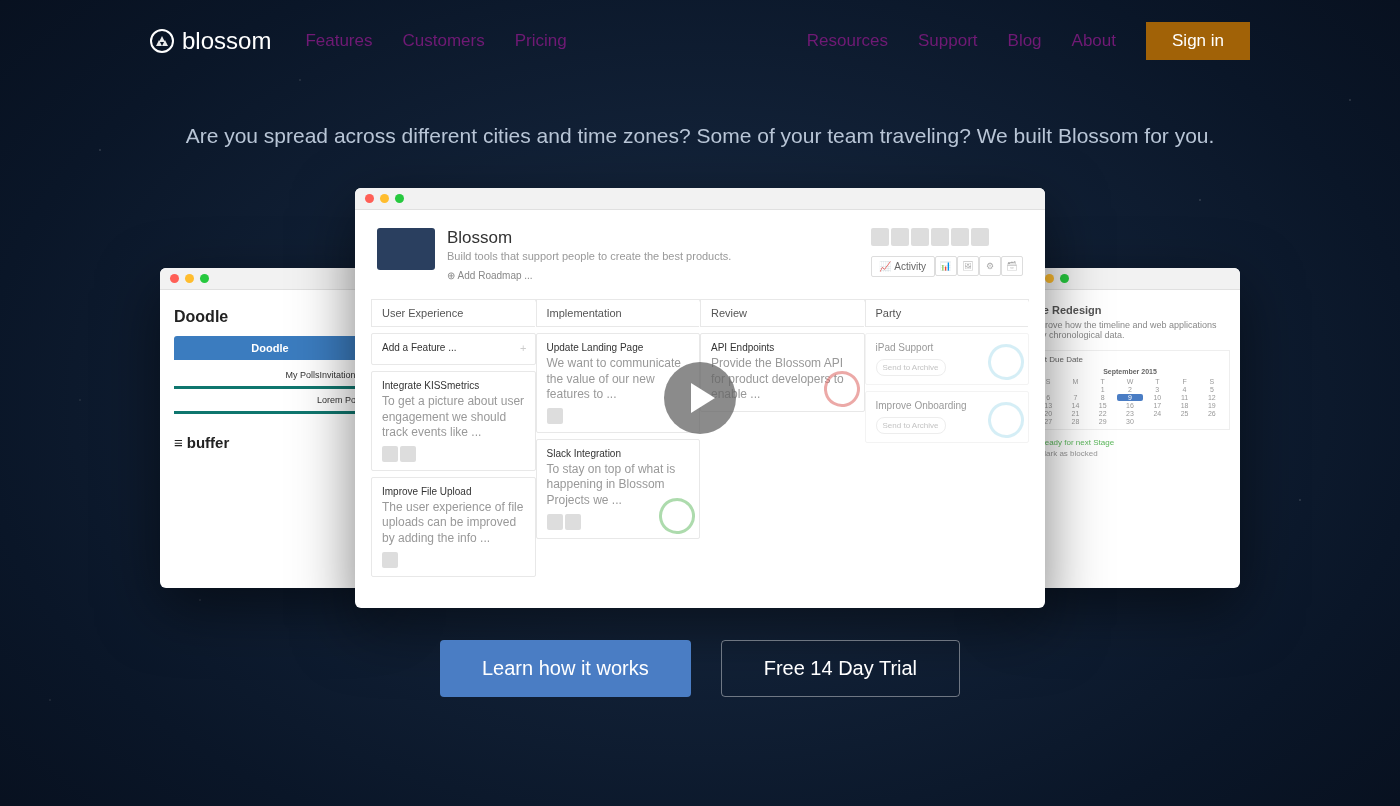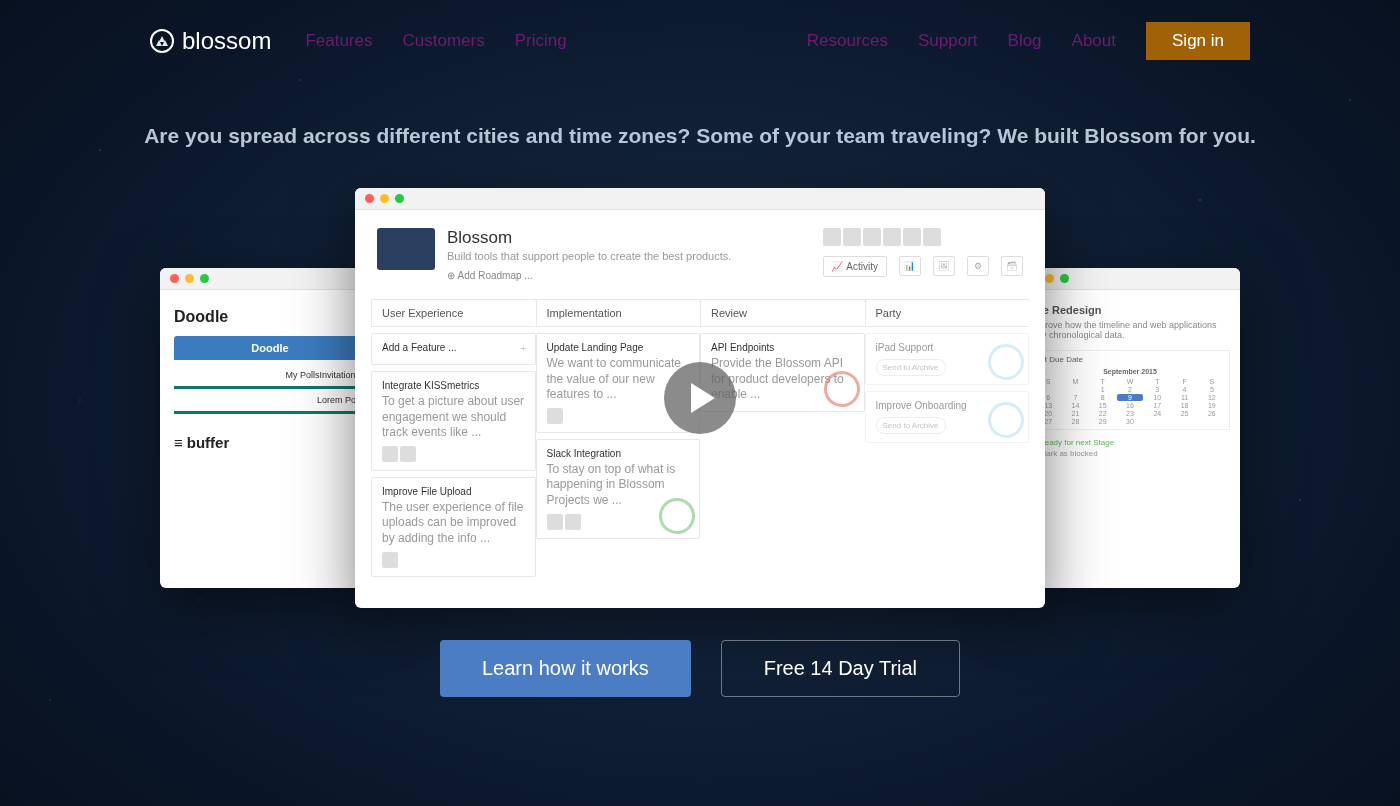--- a/index.html
+++ b/index.html
@@ -7,21 +7,21 @@
 body::before{content:"";position:absolute;inset:0;background-image:radial-gradient(1px 1px at 100px 150px,#fff,transparent),radial-gradient(1px 1px at 300px 80px,#ccc,transparent),radial-gradient(1px 1px at 1200px 200px,#fff,transparent),radial-gradient(1px 1px at 80px 400px,#aaa,transparent),radial-gradient(1px 1px at 1300px 500px,#fff,transparent),radial-gradient(1px 1px at 200px 600px,#ccc,transparent),radial-gradient(1px 1px at 1350px 100px,#fff,transparent),radial-gradient(1px 1px at 50px 700px,#aaa,transparent);opacity:.4}
 .nav{display:flex;align-items:center;padding:22px 150px;position:relative;z-index:10}
 .logo{display:flex;align-items:center;gap:8px;color:#fff;font-size:24px;font-weight:400;margin-right:34px}
 .logo-icon{width:24px;height:24px;border:2px solid #fff;border-radius:50%;display:flex;align-items:center;justify-content:center}
 .nav-left,.nav-right{display:flex;gap:30px}
 .nav-left a,.nav-right a{color:#701a75;text-decoration:none;font-size:17px;font-weight:400}
 .nav-right{margin-left:auto;align-items:center}
 .signin-btn{background:#a16207;color:#fff;padding:9px 26px;border-radius:0;font-size:17px;border:none;cursor:pointer;margin-left:0}
 .hero{text-align:center;padding:42px 0 0;position:relative;z-index:5}
 .hero h1{color:#fff;font-size:52px;font-weight:400;margin-bottom:30px;letter-spacing:.5px}
-.hero p{color:#b8c5d6;font-size:21px;font-weight:700}
+.hero p{color:#b8c5d6;font-size:21px;font-weight:400}
 .screens{position:relative;width:1080px;margin:40px auto 0;height:420px}
 .win{position:absolute;background:#fff;border-radius:6px;box-shadow:0 20px 60px rgba(0,0,0,.5);overflow:hidden}
 .win-left{left:0;top:80px;width:220px;height:320px;z-index:1}
 .win-right{right:0;top:80px;width:220px;height:320px;z-index:1}
 .win-main{left:195px;top:0;width:690px;height:420px;z-index:2}
 .titlebar{height:22px;background:#f2f2f2;display:flex;align-items:center;padding:0 10px;gap:6px;border-bottom:1px solid #e0e0e0}
 .dot{width:9px;height:9px;border-radius:50%}
 .dot.r{background:#ff5f56}.dot.y{background:#ffbd2e}.dot.g{background:#27c93f}
 .side-content{padding:18px 14px;font-size:10px;color:#666}
 .side-content h3{font-size:16px;color:#222;font-weight:700;margin-bottom:10px}
@@ -29,21 +29,21 @@
 .doodle-row{display:flex;justify-content:flex-end;padding:6px;font-size:9px;border-bottom:3px solid #0f766e;color:#333}
 .buffer-logo{font-size:15px;font-weight:700;color:#222;margin-top:20px;display:flex;align-items:center;gap:4px}
 .main-header{padding:18px 22px;display:flex;gap:12px}
 .thumb{width:58px;height:42px;background:#2a3f5f;border-radius:3px}
 .main-title-area{flex:1}
 .main-title-area h2{font-size:17px;color:#333;font-weight:400}
 .main-title-area .sub{font-size:11px;color:#999;margin-top:2px}
 .roadmap{font-size:10px;color:#888;margin-top:8px}
 .avatars{display:flex;gap:2px}
 .avatar{width:18px;height:18px;background:#ddd;border-radius:2px}
-.toolbar{display:flex;gap:12px;align-items:flex-start}
+.toolbar{display:flex;gap:0;align-items:flex-start}
 .activity-btn{font-size:10px;padding:4px 8px;border:1px solid #ddd;border-radius:2px;color:#666;background:#fff}
 .icon-btn{width:22px;height:20px;border:1px solid #ddd;border-radius:2px;display:flex;align-items:center;justify-content:center;font-size:9px;color:#aaa}
 .board{display:flex;padding:0 16px;}
 .col{flex:1;min-width:0}
 .col-head{background:#fff;border:1px solid #e8e8e8;padding:7px 10px;font-size:11px;color:#555;position:relative;margin-bottom:6px}
 .col-head::after{content:"";position:absolute;right:-6px;top:0;width:0;height:0;border-top:15px solid transparent;border-bottom:15px solid transparent;border-left:6px solid #fff}
 .card{background:#fff;border:1px solid #e8e8e8;border-radius:2px;padding:8px 10px;margin-bottom:6px;position:relative}
 .card-title{font-size:10px;color:#333;font-weight:500;margin-bottom:3px}
 .card-desc{font-size:12px;color:#999;line-height:1.3}
 .card-avatars{display:flex;gap:2px;margin-top:5px}

